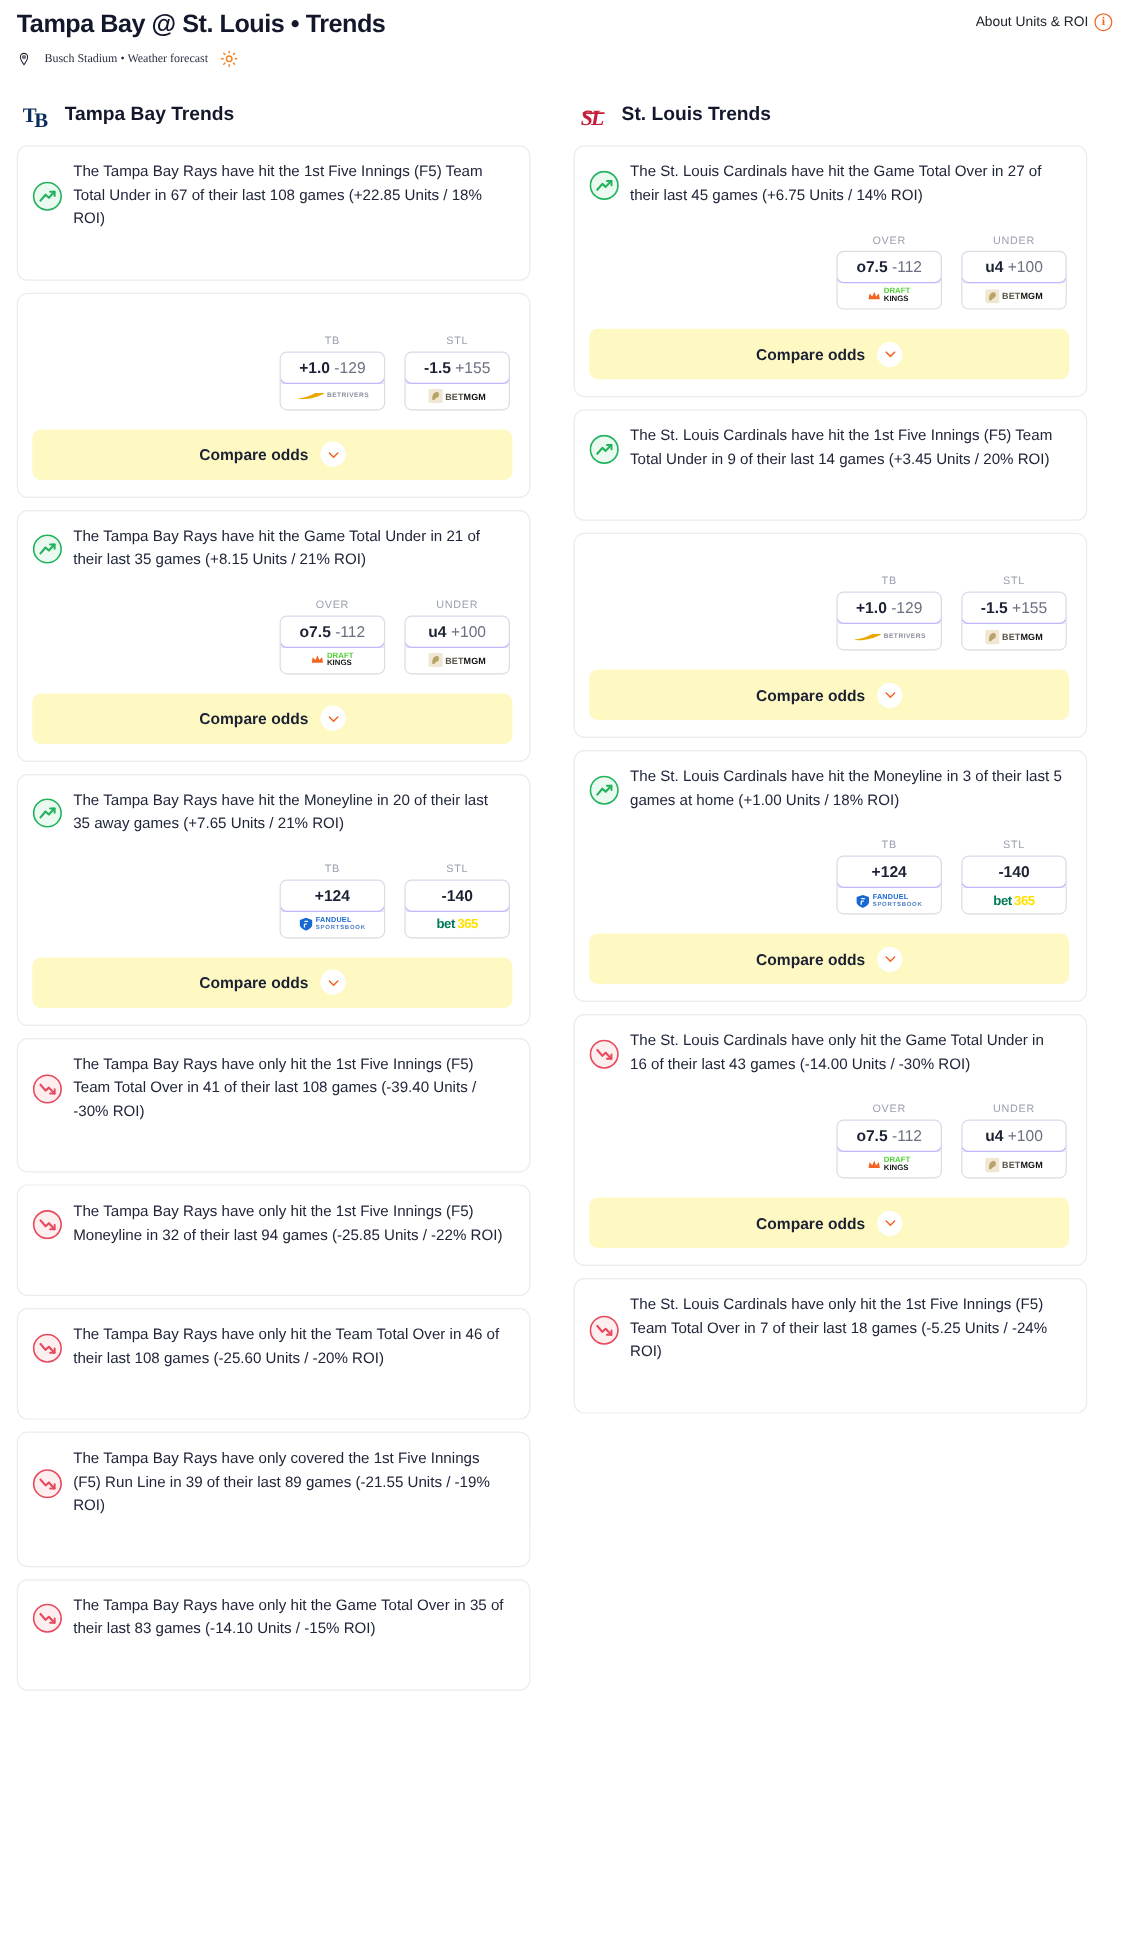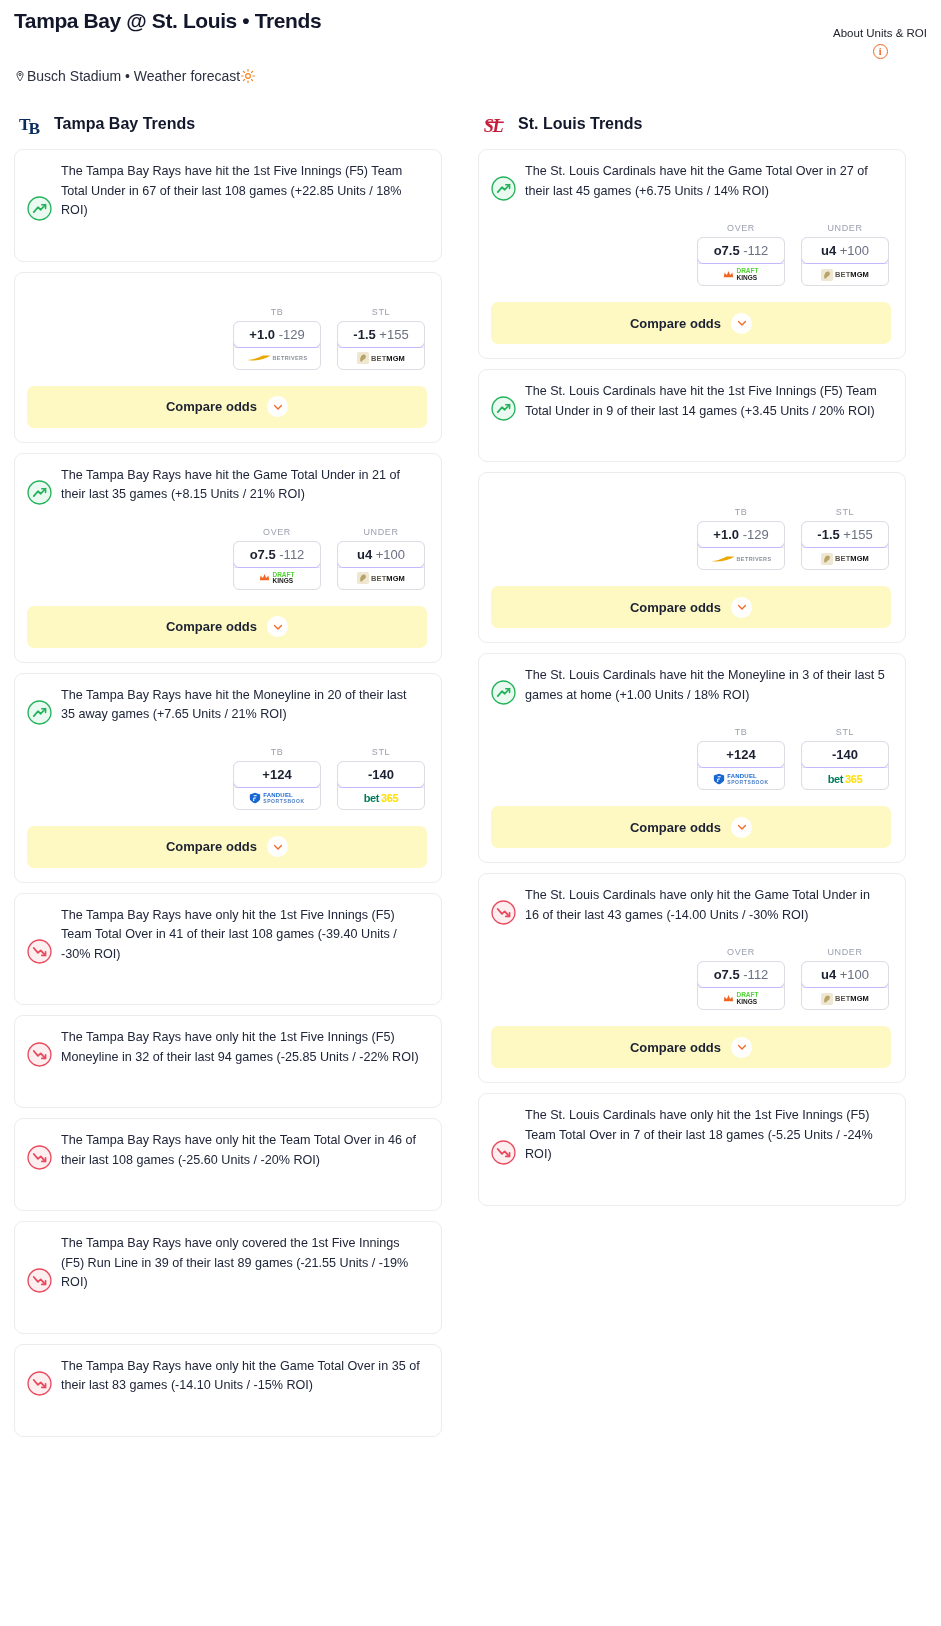--- a/index.html
+++ b/index.html
@@ -18,32 +18,32 @@
   .header-row {
     display: flex; align-items: flex-start; justify-content: space-between;
   }
   .page-title {
     font-size: 21px; font-weight: 700; letter-spacing: -0.4px;
     color: #12172b; line-height: 1.2;
   }
   .about-link {
     display: flex; align-items: center; gap: 5px;
     font-size: 11.5px; color: #20242e; white-space: nowrap;
-    margin-top: 19px; cursor: pointer; flex-direction: column;
+    margin-top: 3px; cursor: pointer;
   }
   .info-badge {
     width: 15px; height: 15px; border-radius: 50%;
     border: 1.4px solid #f26522; color: #f26522;
     font-size: 10px; font-weight: 700; line-height: 12px;
     display: inline-flex; align-items: center; justify-content: center;
     font-family: "Liberation Serif", serif;
   }
   .venue-row {
-    display: flex; align-items: center; gap: 1px;
-    margin-top: 9px; font-size: 14px; color: #2b3040;
+    display: flex; align-items: center; gap: 11px;
+    margin-top: 9px; font-size: 10px; color: #2b3040; font-family: Liberation Serif, serif;
   }
   .pin-icon { width: 12px; height: 13px; display: inline-block; }
   .sun-icon { width: 14px; height: 14px; display: inline-block; }
 
   
   .columns {
     display: flex; gap: 36px;
     padding: 0 14px; margin-top: 28px; align-items: flex-start;
   }
   .column { width: 428px; flex: 0 0 428px; }
@@ -53,21 +53,21 @@
     margin-bottom: 13px; padding-left: 5px;
   }
   .col-head-title { font-size: 16px; font-weight: 700; color: #12172b; }
   .team-logo { width: 26px; height: 24px; flex: 0 0 26px; }
 
   
   .card {
     background: #fff; border: 1px solid #ececf0; border-radius: 9px;
     margin-bottom: 10px; padding: 12px 14px 14px 12px;
   }
-  .trend-row { display: flex; gap: 9px; align-items: flex-end; }
+  .trend-row { display: flex; gap: 9px; align-items: center; }
   .trend-icon { width: 25px; height: 25px; flex: 0 0 25px; margin-top: 1px; }
   .trend-text {
     font-size: 12.6px; line-height: 1.55; color: #20263a;
     padding-right: 4px;
   }
   .card.pad-bottom { padding-bottom: 40px; }
 
   
   .odds-wrap {
     display: flex; justify-content: flex-end; gap: 16px;

